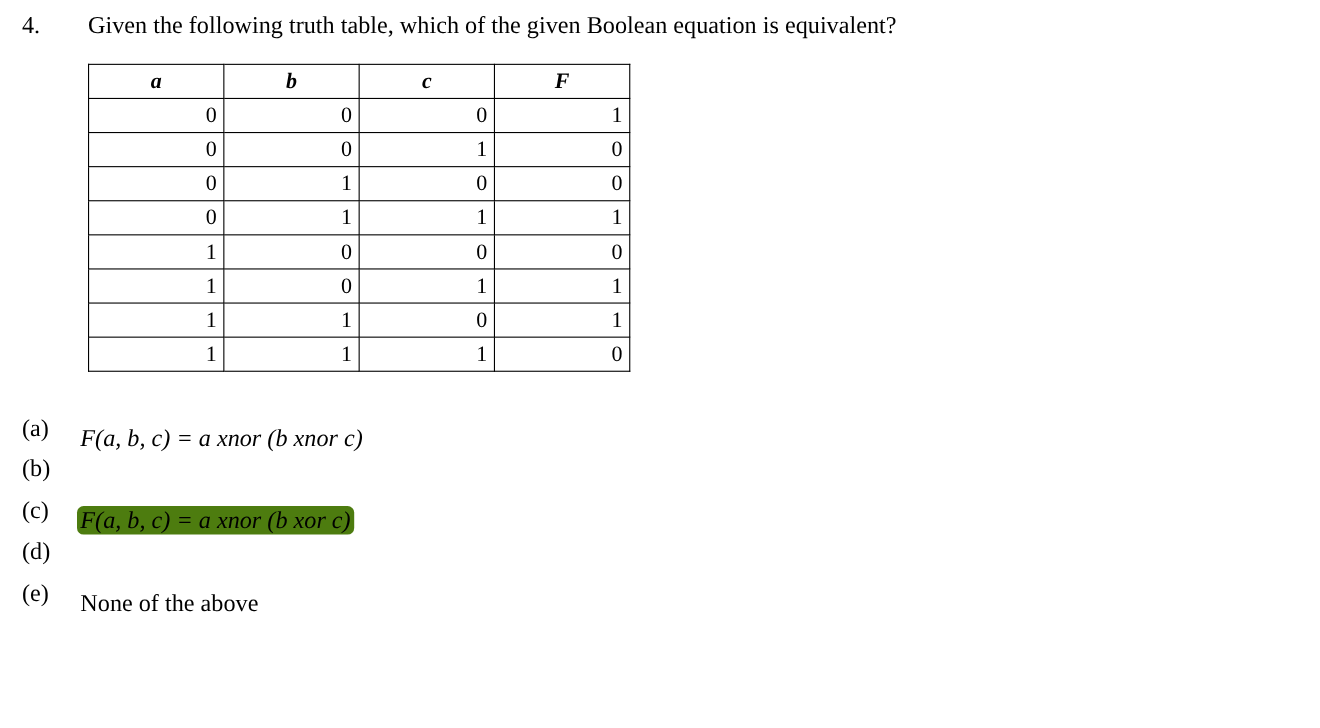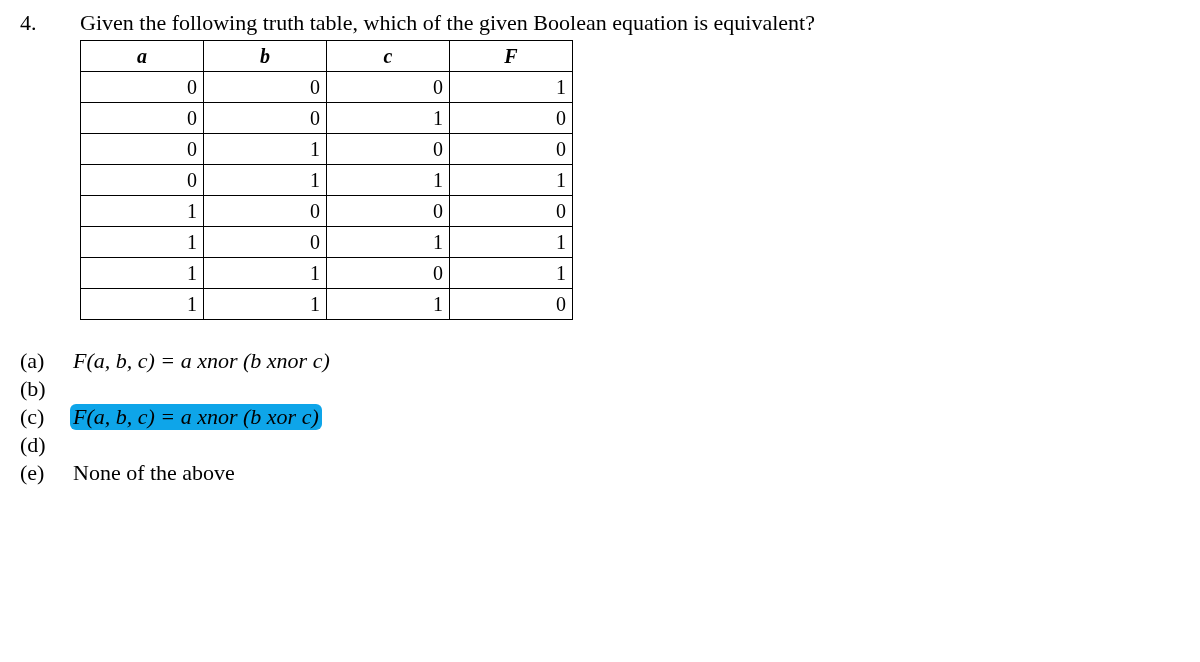--- a/index.html
+++ b/index.html
@@ -17,21 +17,21 @@
     align-items: flex-start;
   }
   .qnum {
     width: 60px;
     flex-shrink: 0;
   }
   .qbody {
     flex: 1;
   }
   .question-text {
-    margin-bottom: 4px;
+    margin-bottom: 22px;
   }
   table {
     border-collapse: collapse;
     margin-left: 0;
   }
   th, td {
     border: 1px solid #000;
     text-align: right;
     padding: 2px 6px;
     width: 110px;
@@ -51,23 +51,24 @@
     display: flex;
     align-items: center;
     margin-bottom: 2px;
   }
   .opt-label {
     width: 50px;
   }
   .opt-text {
     font-style: italic;
     padding: 0 3px;
+    margin-top: 19px;
   }
   .highlight {
-    background: #0ea5e9;
+    background: #4d7c0f;
     border-radius: 6px;
   }
 </style>
 </head>
 <body>
 
 <div class="top-row">
   <div class="qnum">4.</div>
   <div class="qbody">
     <div class="question-text">Given the following truth table, which of the given Boolean equation is equivalent?</div>

